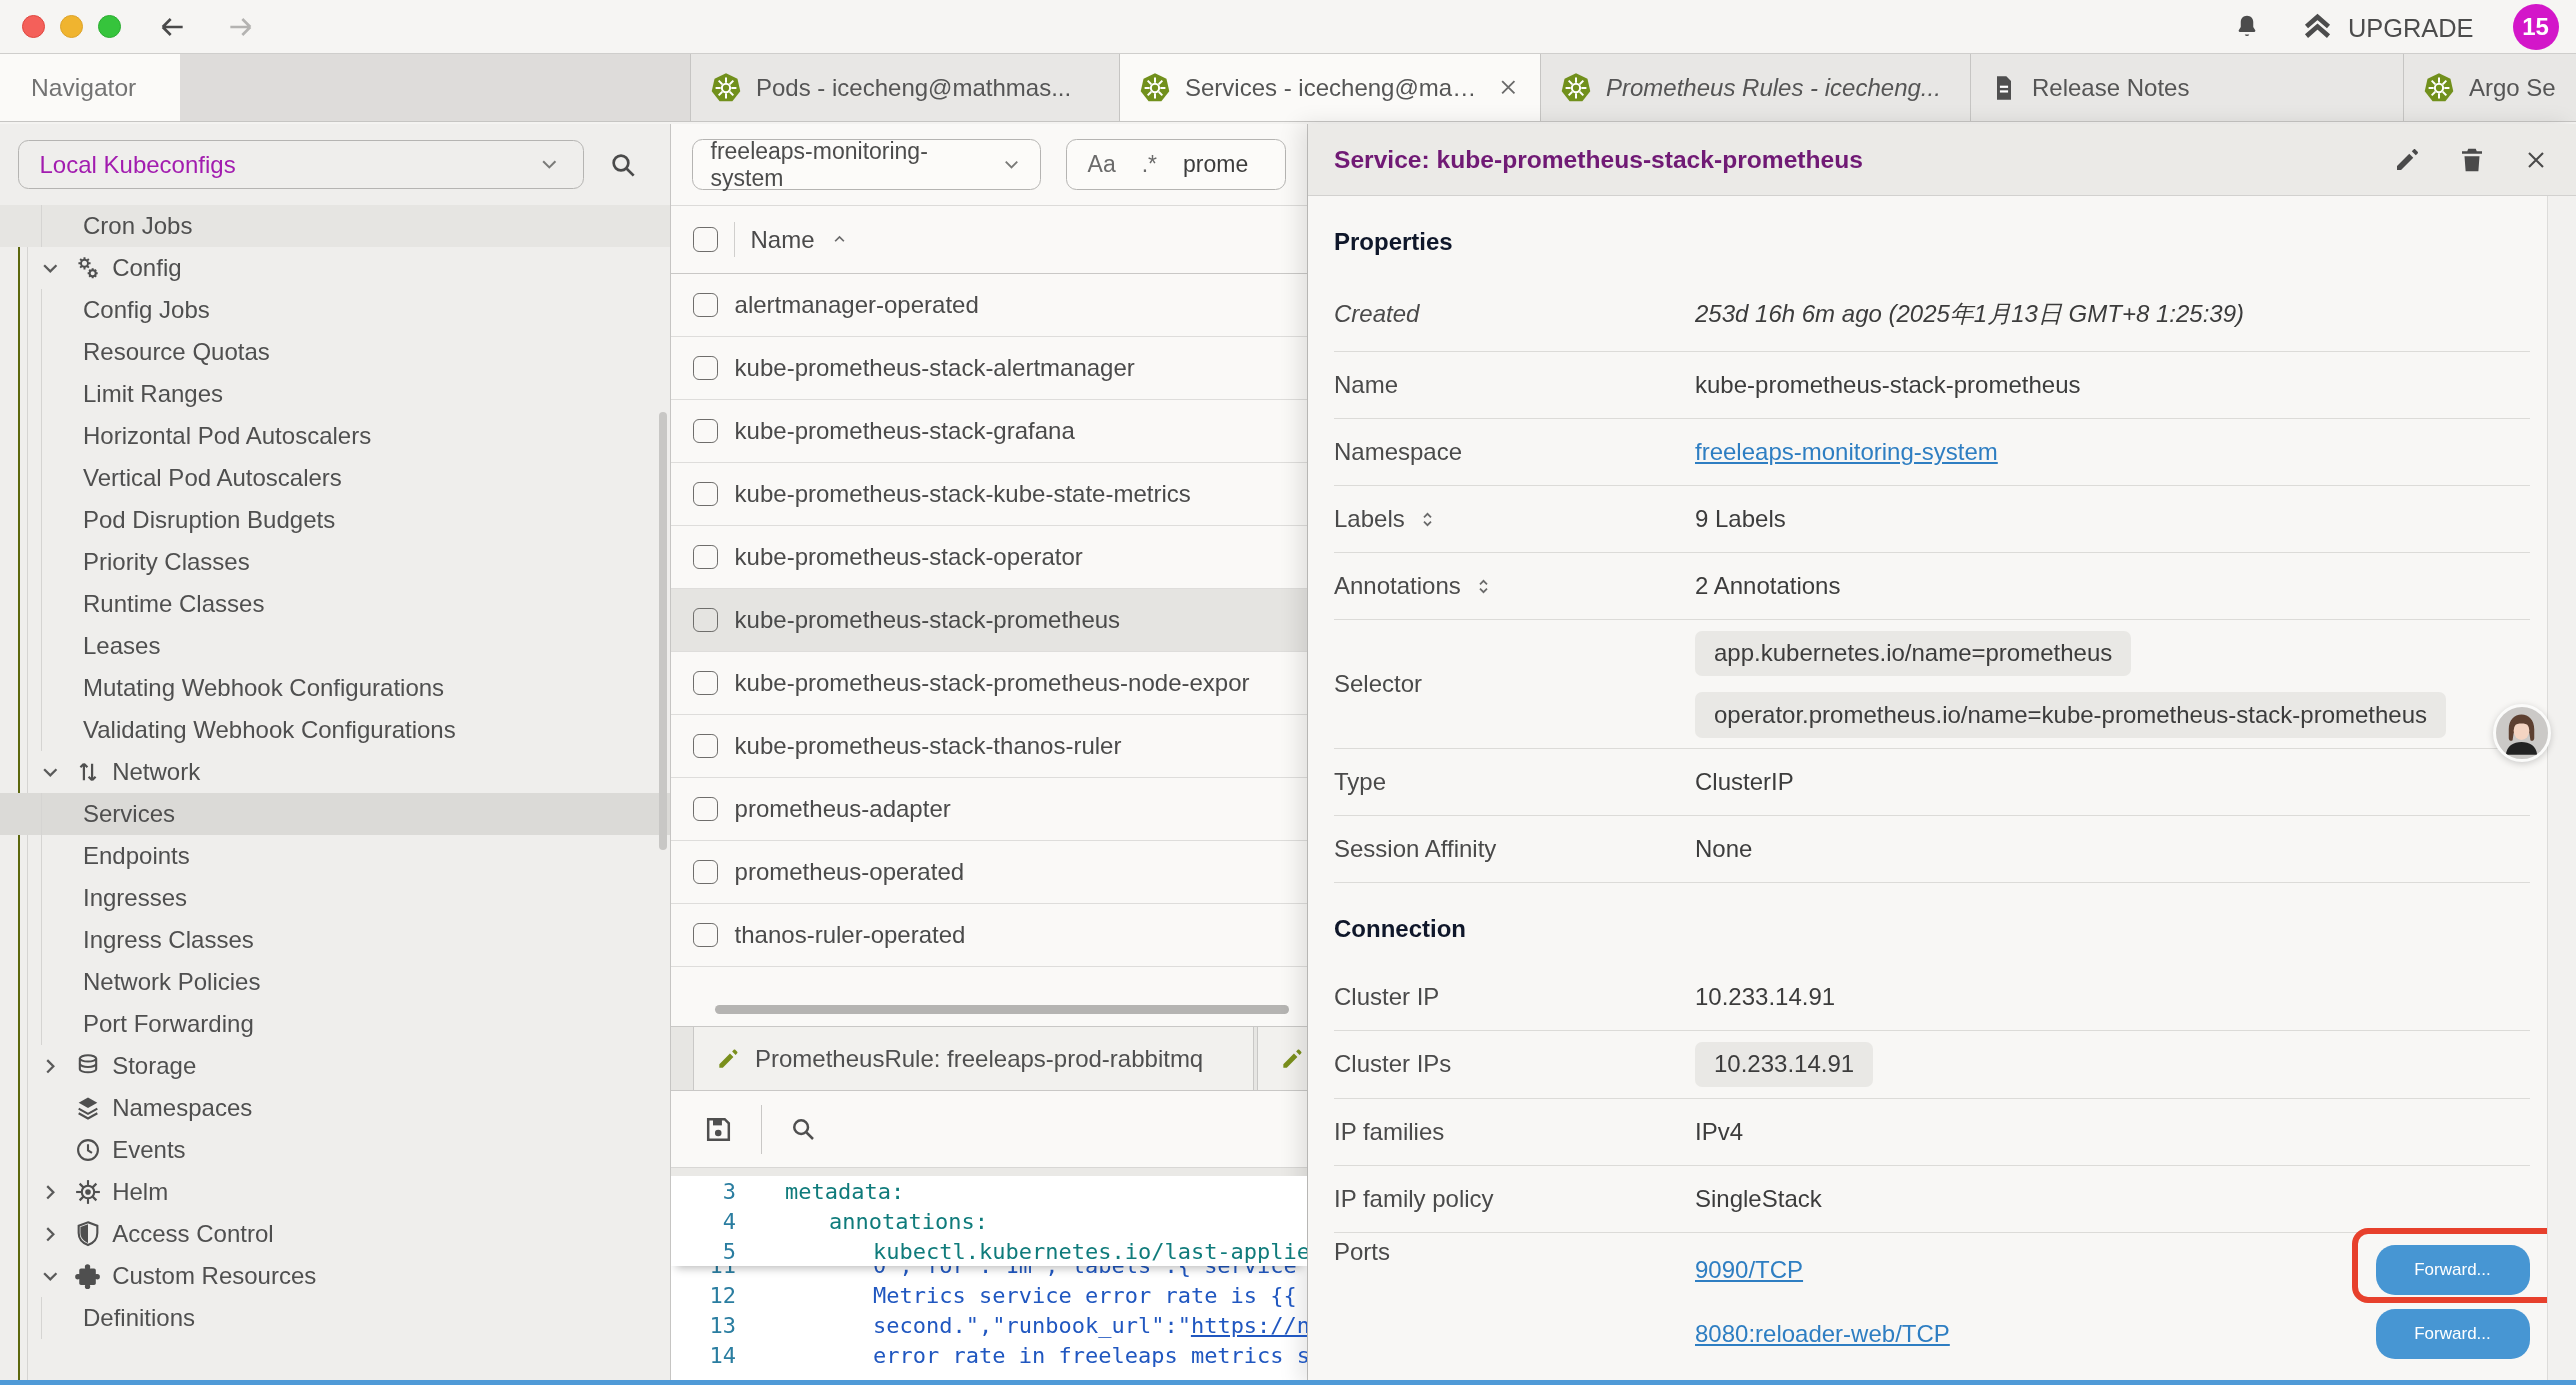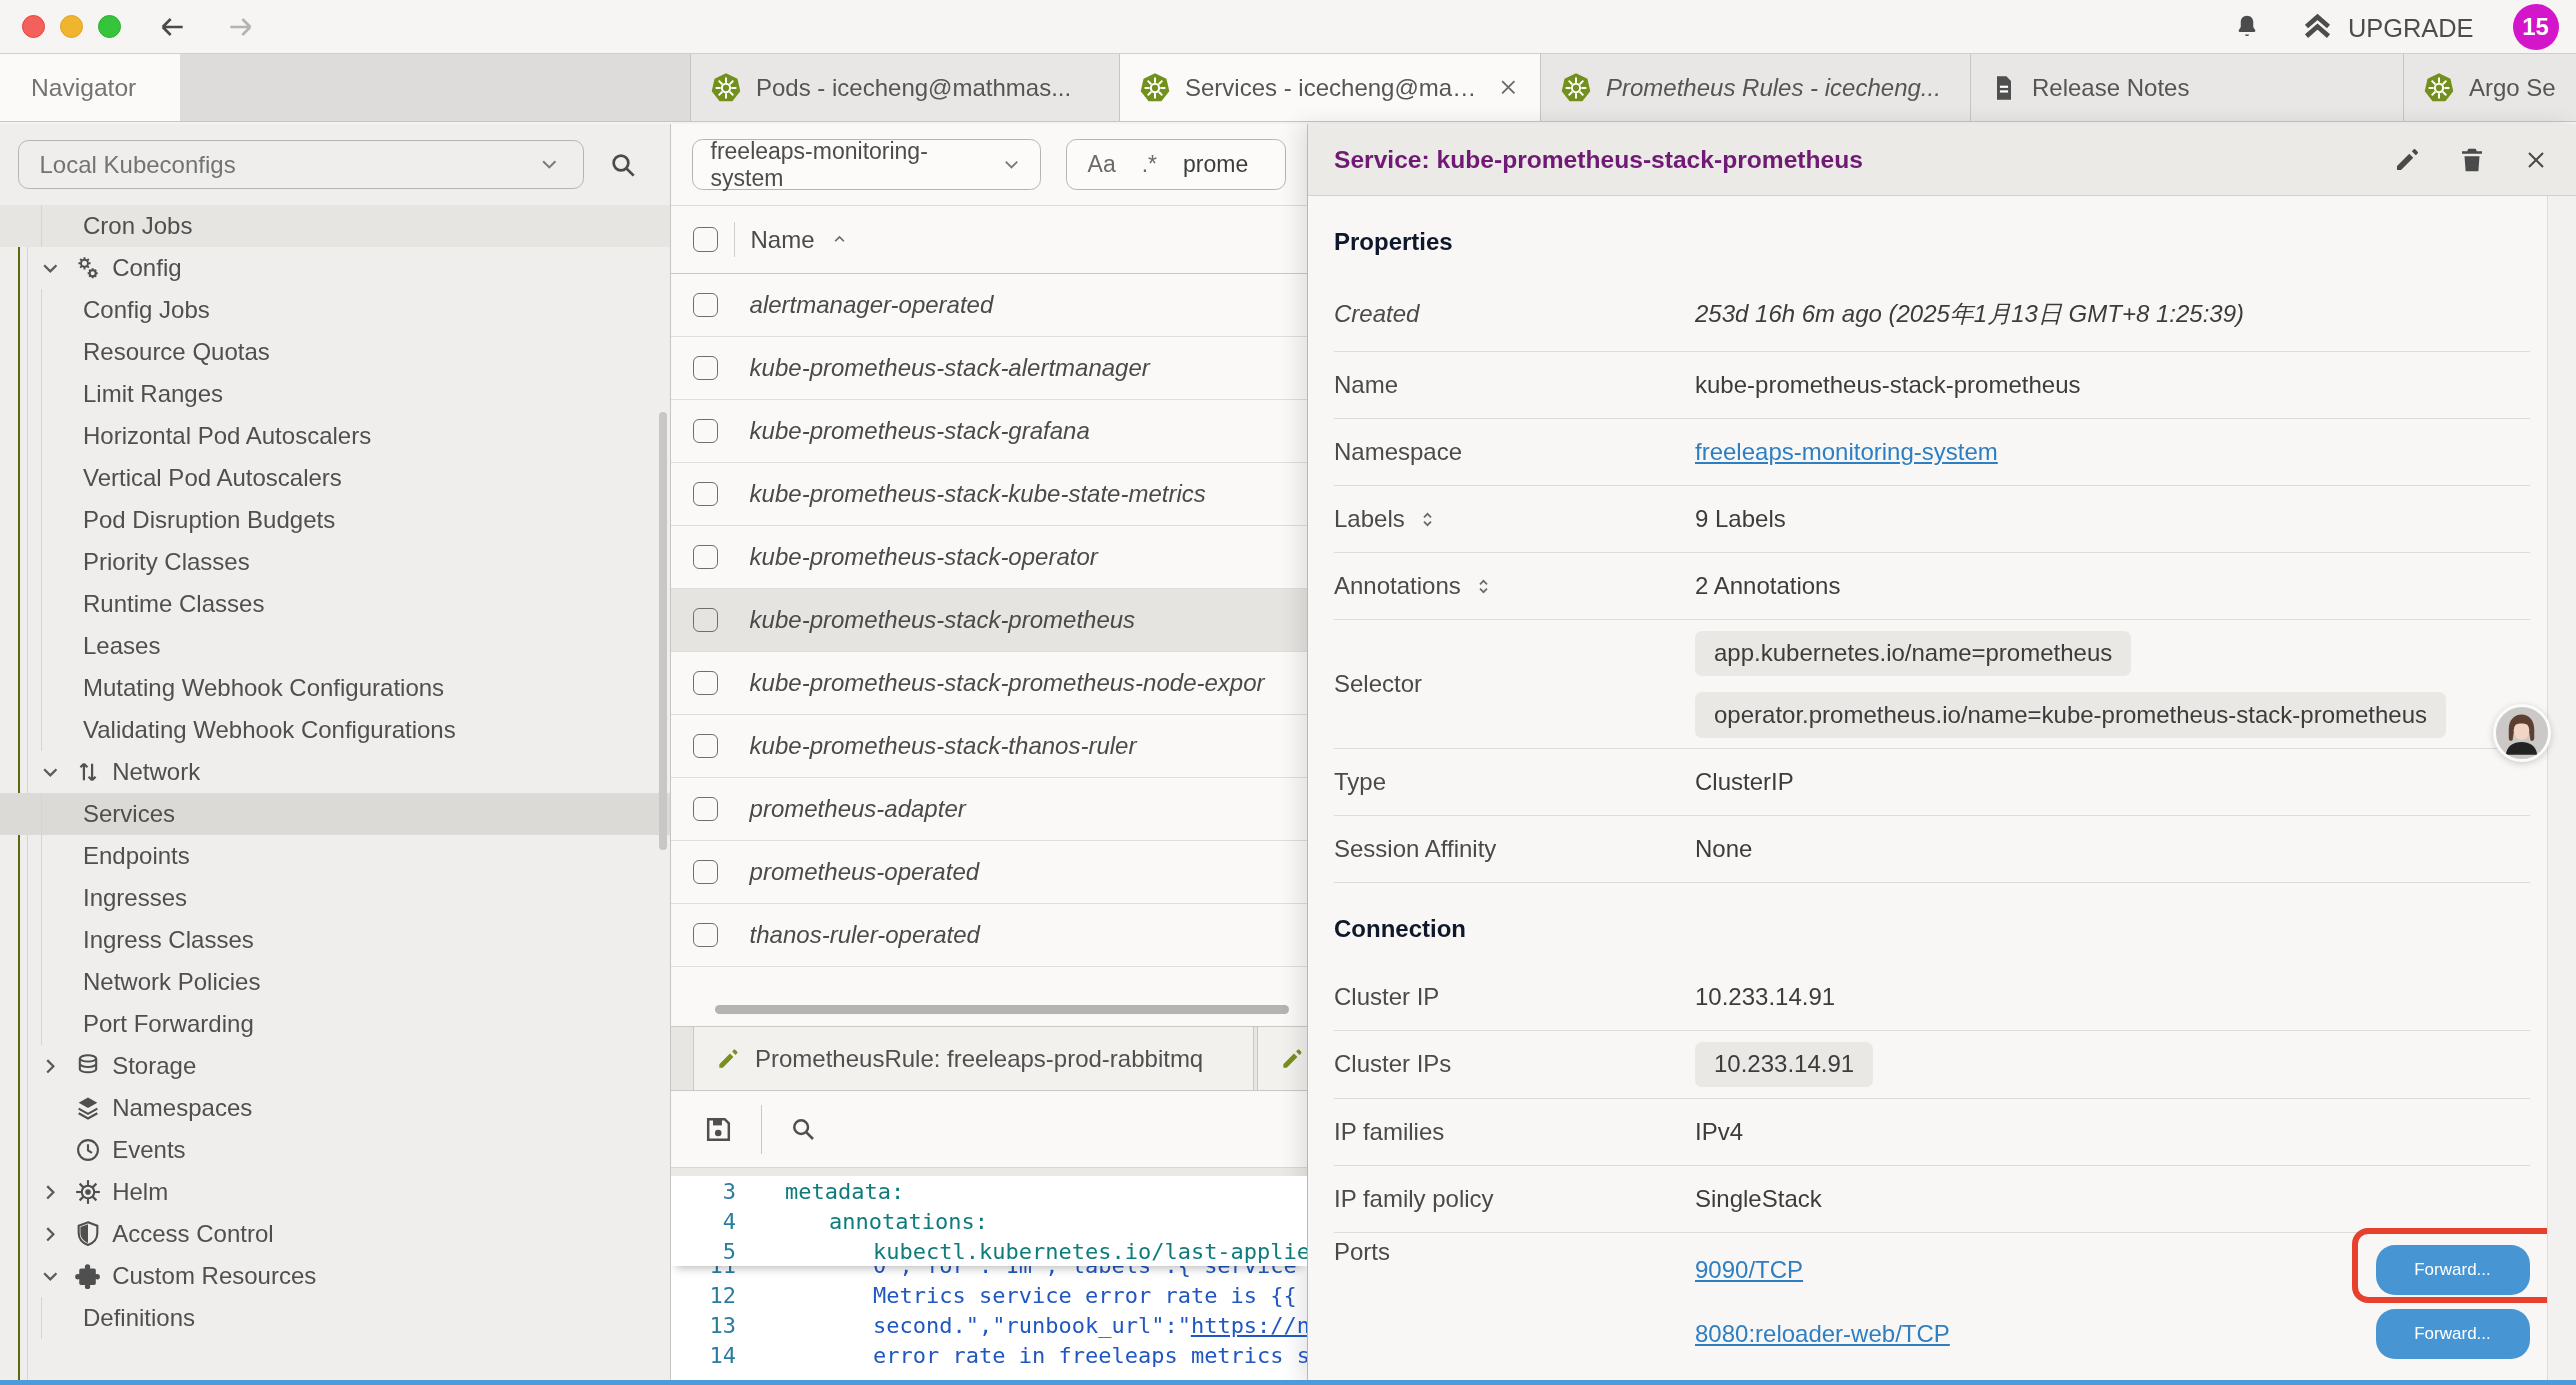--- a/index.html
+++ b/index.html
@@ -38,21 +38,21 @@
   .app-tab.italic .tab-label { font-style:italic; }
   .tab-label { overflow:hidden; text-overflow:ellipsis; }
   .tab-close { margin-left:auto; color:#6a6a6a; }
 
   
   .main { position:absolute; top:124px; left:0; right:0; bottom:0; display:flex; }
 
   
   .navigator { width:671px; flex:none; background:#efeeec; position:relative; border-right:0.9px solid #c6c5c3; }
   .nav-controls { height:81px; display:flex; align-items:center; padding:0 17.5px; gap:23px; }
-  .kube-select { width:566px; height:49px; border:1.8px solid #b5b4b2; border-radius:10.5px; display:flex; align-items:center; justify-content:space-between; padding:0 21px; font-size:24px; color:#737373; background:transparent;text-align:center; }
+  .kube-select { width:566px; height:49px; border:1.8px solid #b5b4b2; border-radius:10.5px; display:flex; align-items:center; justify-content:space-between; padding:0 21px; font-size:24px; color:#a21caf; background:transparent;text-align:center; }
   .nav-search { color:#4a4a4a; }
   .nav-tree { position:absolute; top:81px; left:0; right:0; bottom:0; overflow:hidden; }
   .accent-line { position:absolute; left:17.5px; top:0; bottom:0; width:2.6px; background:#5c670e; }
   .guide-l1 { position:absolute; left:27px; top:0; bottom:0; width:0.9px; background:#d5d4d2; }
   .titem { height:42px; display:flex; align-items:center; font-size:24px; color:#4f4f4f; position:relative; }
   .titem .lbl { white-space:nowrap; }
   .titem.group, .titem.leaf { padding-left:37px; gap:9.6px; }
   .titem .chev { width:26px; color:#5a5a5a; }
   .titem.leaf .chev { visibility:hidden; }
   .titem .gicon { width:30px; color:#4f4f4f; }
@@ -67,21 +67,21 @@
   .mid-controls { height:82px; border-bottom:0.9px solid #dcdbd9; display:flex; align-items:center; padding:0 21px; gap:24.6px; }
   .ns-select { width:349px; height:51px; border:1.8px solid #b5b4b2; border-radius:10.5px; background:#fcfbf9; display:flex; align-items:center; justify-content:space-between; padding:0 17.5px; font-size:23px; color:#4c4c4c; flex:none; }
   .search-box { flex:1; height:51px; border:1.8px solid #b5b4b2; border-radius:10.5px; background:#fcfbf9; display:flex; align-items:center; gap:26px; padding:0 21px; font-size:23px; }
   .search-tok { color:#6b6b6b; }
   .search-query { color:#3c3c3c; }
   .tbl-head { height:68px; border-bottom:0.9px solid #c9c8c6; display:flex; align-items:center; padding-left:22px; font-size:24px; color:#4a4a4a; }
   .cb { width:24.6px; height:24.6px; border:1.8px solid #6e6d6b; border-radius:6.1px; background:transparent; flex:none; }
   .head-div { width:0.9px; height:35px; background:#d0cfcd; margin:0 0 0 16px; }
   .head-name { margin-left:16px; display:flex; align-items:center; gap:14px; }
   .sort-caret { color:#6a6a6a; }
-  .tbl-row { height:63px; border-bottom:0.9px solid #dedddb; display:flex; align-items:center; padding-left:22px; gap:32px; font-size:24px; color:#4a4a4a; white-space:nowrap;font-style:italic; }
+  .tbl-row { height:63px; border-bottom:0.9px solid #dedddb; display:flex; align-items:center; padding-left:22px; gap:17px; font-size:24px; color:#4a4a4a; white-space:nowrap; }
   .tbl-row.selected { background:#e5e4e1; }
   .hscroll-thumb { position:absolute; top:881px; left:44px; width:574px; height:8.8px; background:#b5b4b2; border-radius:4.4px; }
   .table-end { position:absolute; top:902px; left:0; right:0; border-top:0.9px solid #c9c8c6; }
 
   
   .dock { position:absolute; top:903px; left:0; right:0; bottom:0; background:#eae9e6; }
   .dock-tabs { height:64px; background:#e7e6e3; border-bottom:0.9px solid #c9c8c6; display:flex; padding-left:22px; }
   .dock-tab { background:#f2f1ee; border-left:0.9px solid #c9c8c6; border-right:0.9px solid #c9c8c6; display:flex; align-items:center; gap:14px; padding:0 21px; font-size:24px; color:#4f4f4f; white-space:nowrap; overflow:hidden; flex:none; }
   .dock-tab:nth-child(1){ width:561px; }
   .dock-tab:nth-child(2){ width:175px; margin-left:2.6px; }

